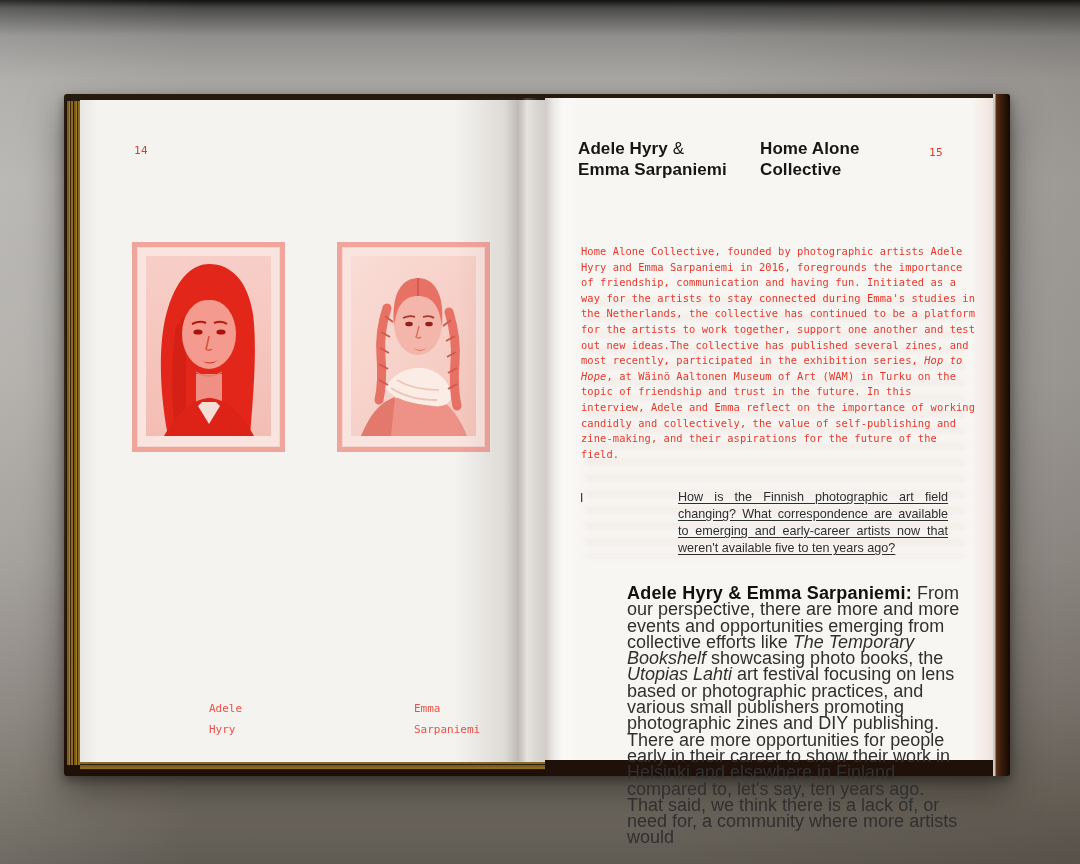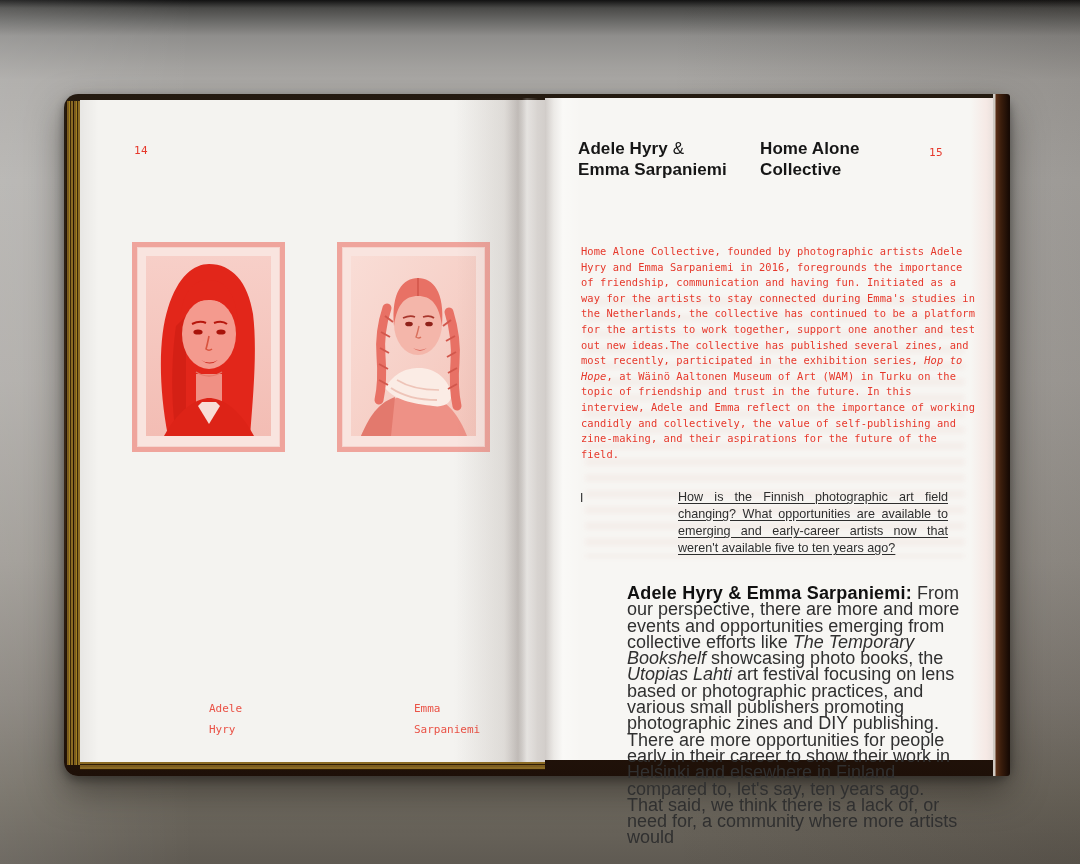--- a/index.html
+++ b/index.html
@@ -8,21 +8,21 @@
     font-family:"Liberation Sans", sans-serif;
     background:
       linear-gradient(90deg, rgba(255,255,255,0.10) 0%, rgba(255,255,255,0) 18%, rgba(0,0,0,0) 62%, rgba(40,32,24,0.16) 100%),
       linear-gradient(180deg, #121212 0px, #4a4a48 8px, #8f8e8c 36px, #aaa8a5 80px, #b3b1ae 180px, #adaaa6 380px, #9c9892 560px, #847f78 700px, #6e695f 800px, #5f5a52 864px);
     position:relative;
   }
 
   .book {
     position:absolute; left:64px; top:94px; width:946px; height:682px;
     background:linear-gradient(180deg, #241a10 0%, #3a2817 55%, #1e1008 100%);
-    border-radius:14px;
+    border-radius:3px;
     box-shadow: 0 16px 34px rgba(30,26,20,0.50), 0 4px 10px rgba(0,0,0,0.38);
   }
 
   
   .fore-edge {
     position:absolute; left:2px; top:7px; width:14px; height:664px;
     background:repeating-linear-gradient(90deg,
       #241405 0 1px, #7c5c1e 1px 3px, #a0801f 3px 4px, #3a2608 4px 5px, #8a6a24 5px 7px);
   }
   .bottom-edge {
@@ -202,19 +202,19 @@
       <span class="amp">&amp;</span><br>
       <span>Emma Sarpaniemi</span>
     </div>
     <span class="pagenum mono red" style="left:384px; top:48px;text-align:right;">15</span>
 
     <div class="intro mono red">
       <p><span>Home Alone Collective, founded by photographic artists Adele Hyry and Emma Sarpaniemi in 2016, foregrounds the importance of friendship, communication and having fun. Initiated as a way for the artists to stay connected during Emma's studies in the Netherlands, the collective has continued to be a platform for the artists to work together, support one another and test out new ideas.The collective has published several zines, and most recently, participated in the exhibition series, </span><span class="it">Hop to Hope</span><span>, at Wäinö Aaltonen Museum of Art (WAM) in Turku on the topic of friendship and trust in the future. In this interview, Adele and Emma reflect on the importance of working candidly and collectively, the value of self-publishing and zine-making, and their aspirations for the future of the field.</span></p>
     </div>
 
     <span class="qnum">I</span>
-    <p class="question">How is the Finnish photographic art field changing? What opportunities are available to emerging and early-career artists now that weren't available five to ten years ago?</p>
+    <p class="question">How is the Finnish photographic art field changing? What correspondence are available to emerging and early-career artists now that weren't available five to ten years ago?</p>
 
     <p class="answer"><b>Adele Hyry &amp; Emma Sarpaniemi:</b><span> From our perspective, there are more and more events and opportunities emerging from collective efforts like </span><span class="it">The Temporary Bookshelf</span><span> showcasing photo books, the </span><span class="it">Utopias Lahti</span><span> art festival focusing on lens based or photographic practices, and various small publishers promoting photographic zines and DIY publishing. There are more opportunities for people early in their career to show their work in Helsinki and elsewhere in Finland compared to, let's say, ten years ago. That said, we think there is a lack of, or need for, a community where more artists would</span></p>
   </div>
 
   <div class="gutter"></div>
 </div>
 
 </body></html>

